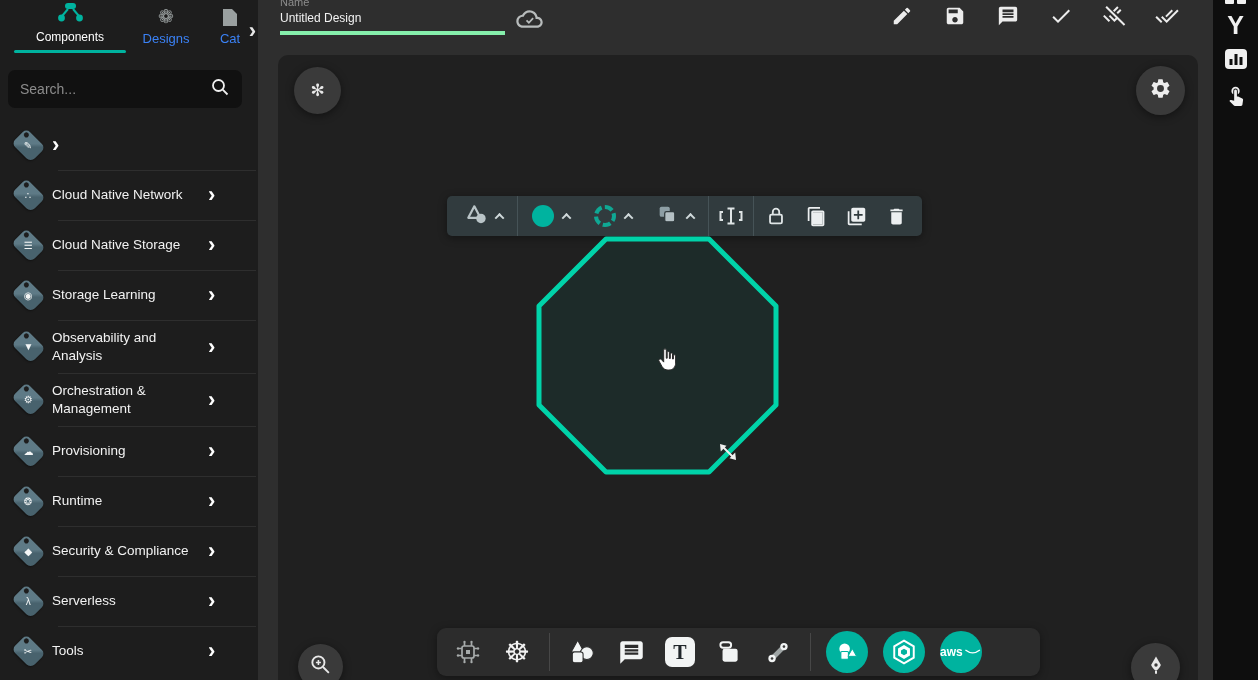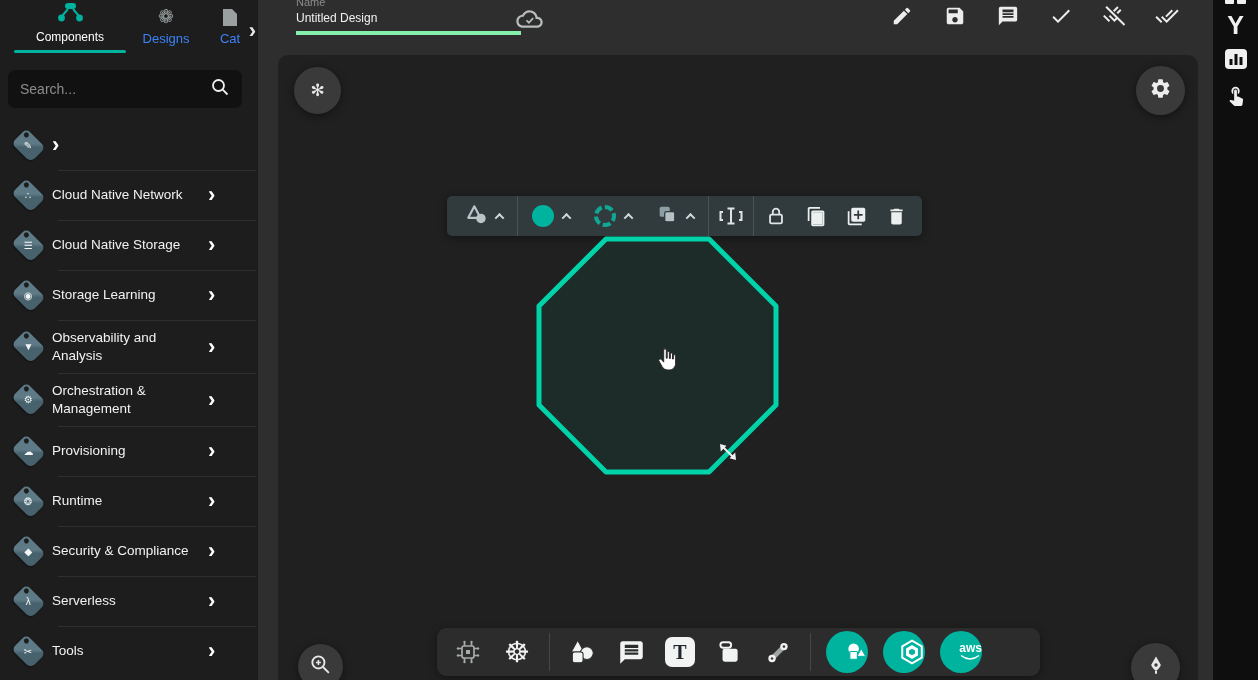--- a/index.html
+++ b/index.html
@@ -36,21 +36,21 @@
          background:linear-gradient(135deg,#5e7a86 45%,#48626d 55%);
          transform:rotate(45deg); position:relative; display:flex; align-items:center; justify-content:center;
          box-shadow:0 1px 2px rgba(0,0,0,.5); }
   .tag::before { content:""; position:absolute; top:2px; left:2px; width:5px; height:5px;
                  border-radius:50%; background:#1d1d1d; }
   .tag .g { transform:rotate(-45deg); color:#f4f6f6; font-size:10px; line-height:10px; }
   .cat-label { flex:1; color:#f2f2f2; font-size:13.5px; line-height:1.3; padding-right:6px; max-width:156px; }
   .cat-chevron { color:#ffffff; font-size:22px; font-weight:bold; line-height:16px; margin-right:6px; }
 
   
-  .namefield { position:absolute; left:296px; top:0; width:240px; height:46px; overflow:hidden; z-index:2; }
+  .namefield { position:absolute; left:280px; top:0; width:240px; height:46px; overflow:hidden; z-index:2; }
   .namefield .lbl { position:absolute; top:-4px; left:0; font-size:11px; color:#8d8d8d; }
   .namefield input { position:absolute; top:9px; left:0; width:225px; background:transparent;
       border:none; border-bottom:4px solid #86efac; outline:none; color:#f2f2f2; font-size:12px;
       padding:2px 0 6px 0; font-family:"Liberation Sans",sans-serif; }
   .cloudsave { position:absolute; left:516px; top:8px; z-index:2; }
   .topbar-actions { position:absolute; left:890px; top:4px; display:flex; gap:29px; z-index:2; }
   .tb-btn { width:24px; height:24px; display:flex; align-items:center; justify-content:center;
             color:#ececec; cursor:pointer; }
 
   
@@ -92,21 +92,21 @@
   .dock { position:absolute; left:159px; top:573px; width:603px; height:48px; background:#2c2c2c;
           border-radius:9px; display:flex; align-items:center; padding:0 14px; gap:15px;
           box-shadow:0 2px 8px rgba(0,0,0,.4); }
   .dock .tool { display:flex; align-items:center; justify-content:center; width:34px; height:40px; cursor:pointer; }
   .dock .sep { width:1px; height:38px; background:#474747; }
   .k8s-glyph { color:#f2f2f2; font-size:29px; line-height:30px; }
   .t-tool { width:30px; height:30px; background:#f2f4f4; border-radius:7px; color:#20262a;
             font-weight:bold; font-family:"Liberation Serif",serif; font-size:20px;
             display:flex; align-items:center; justify-content:center; }
   .teal-btn { width:42px; height:42px; flex:none; border-radius:50%; background:#00B39F;
-              display:flex; flex-direction:column; align-items:flex-end; justify-content:center; cursor:pointer; }
+              display:flex; flex-direction:row; align-items:center; justify-content:center; cursor:pointer; }
   .aws-txt { color:#fff; font-size:12px; font-weight:bold; line-height:11px; }
 </style>
 </head>
 <body>
 
 <div class="app">
 
   <aside class="sidebar">
     <div class="tabs">
       <div class="tab tab-components active">

